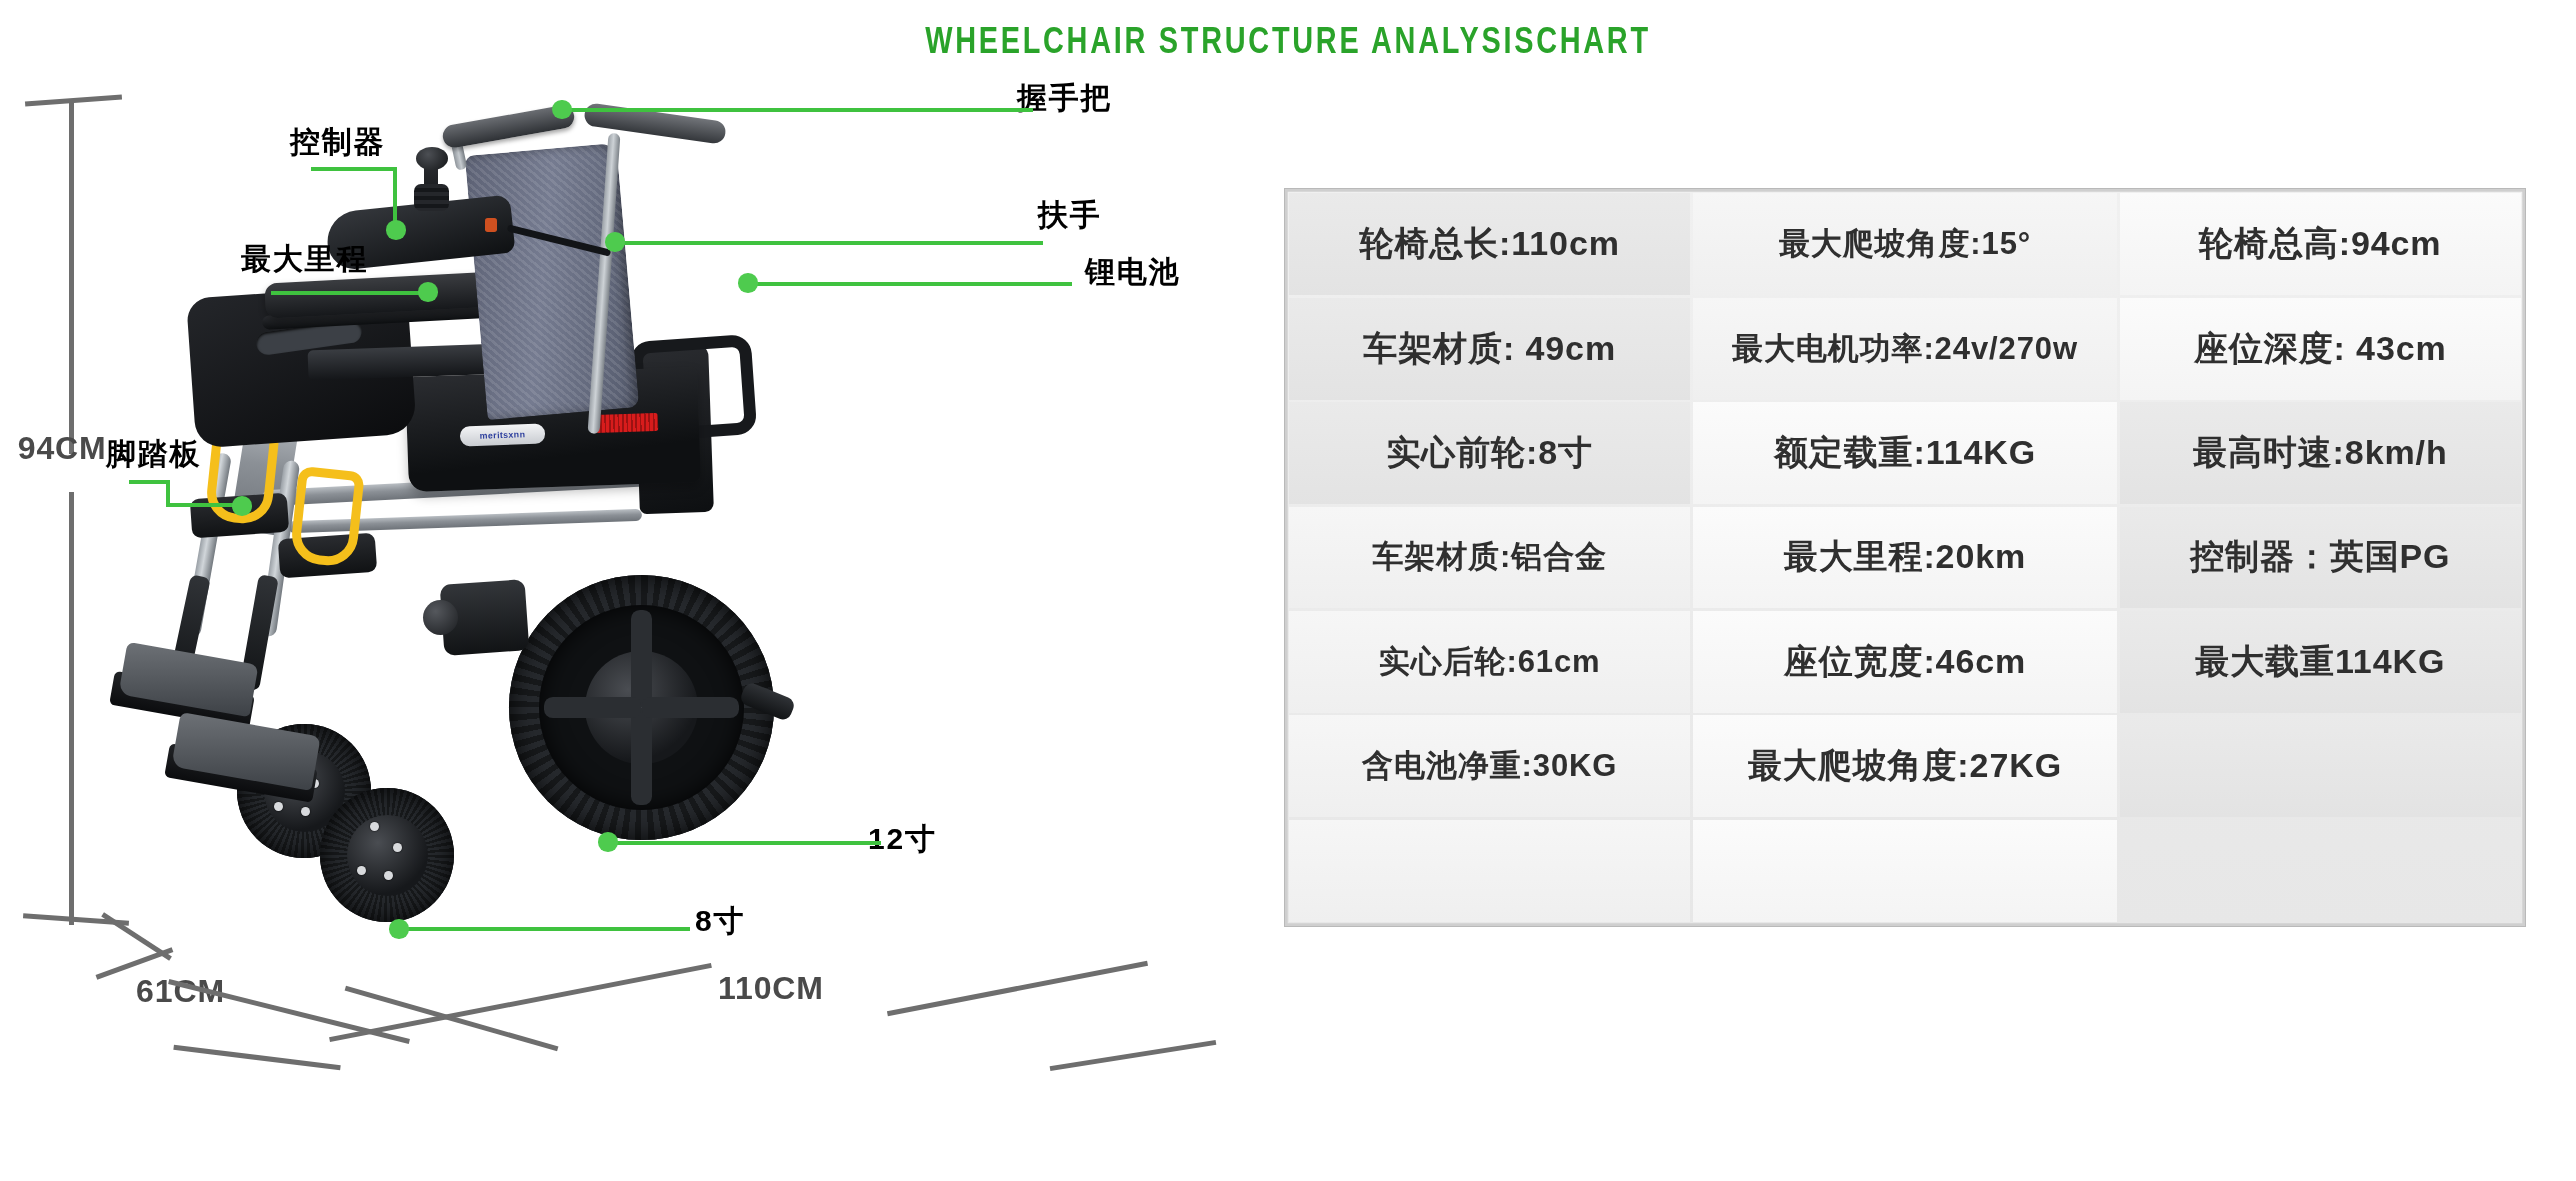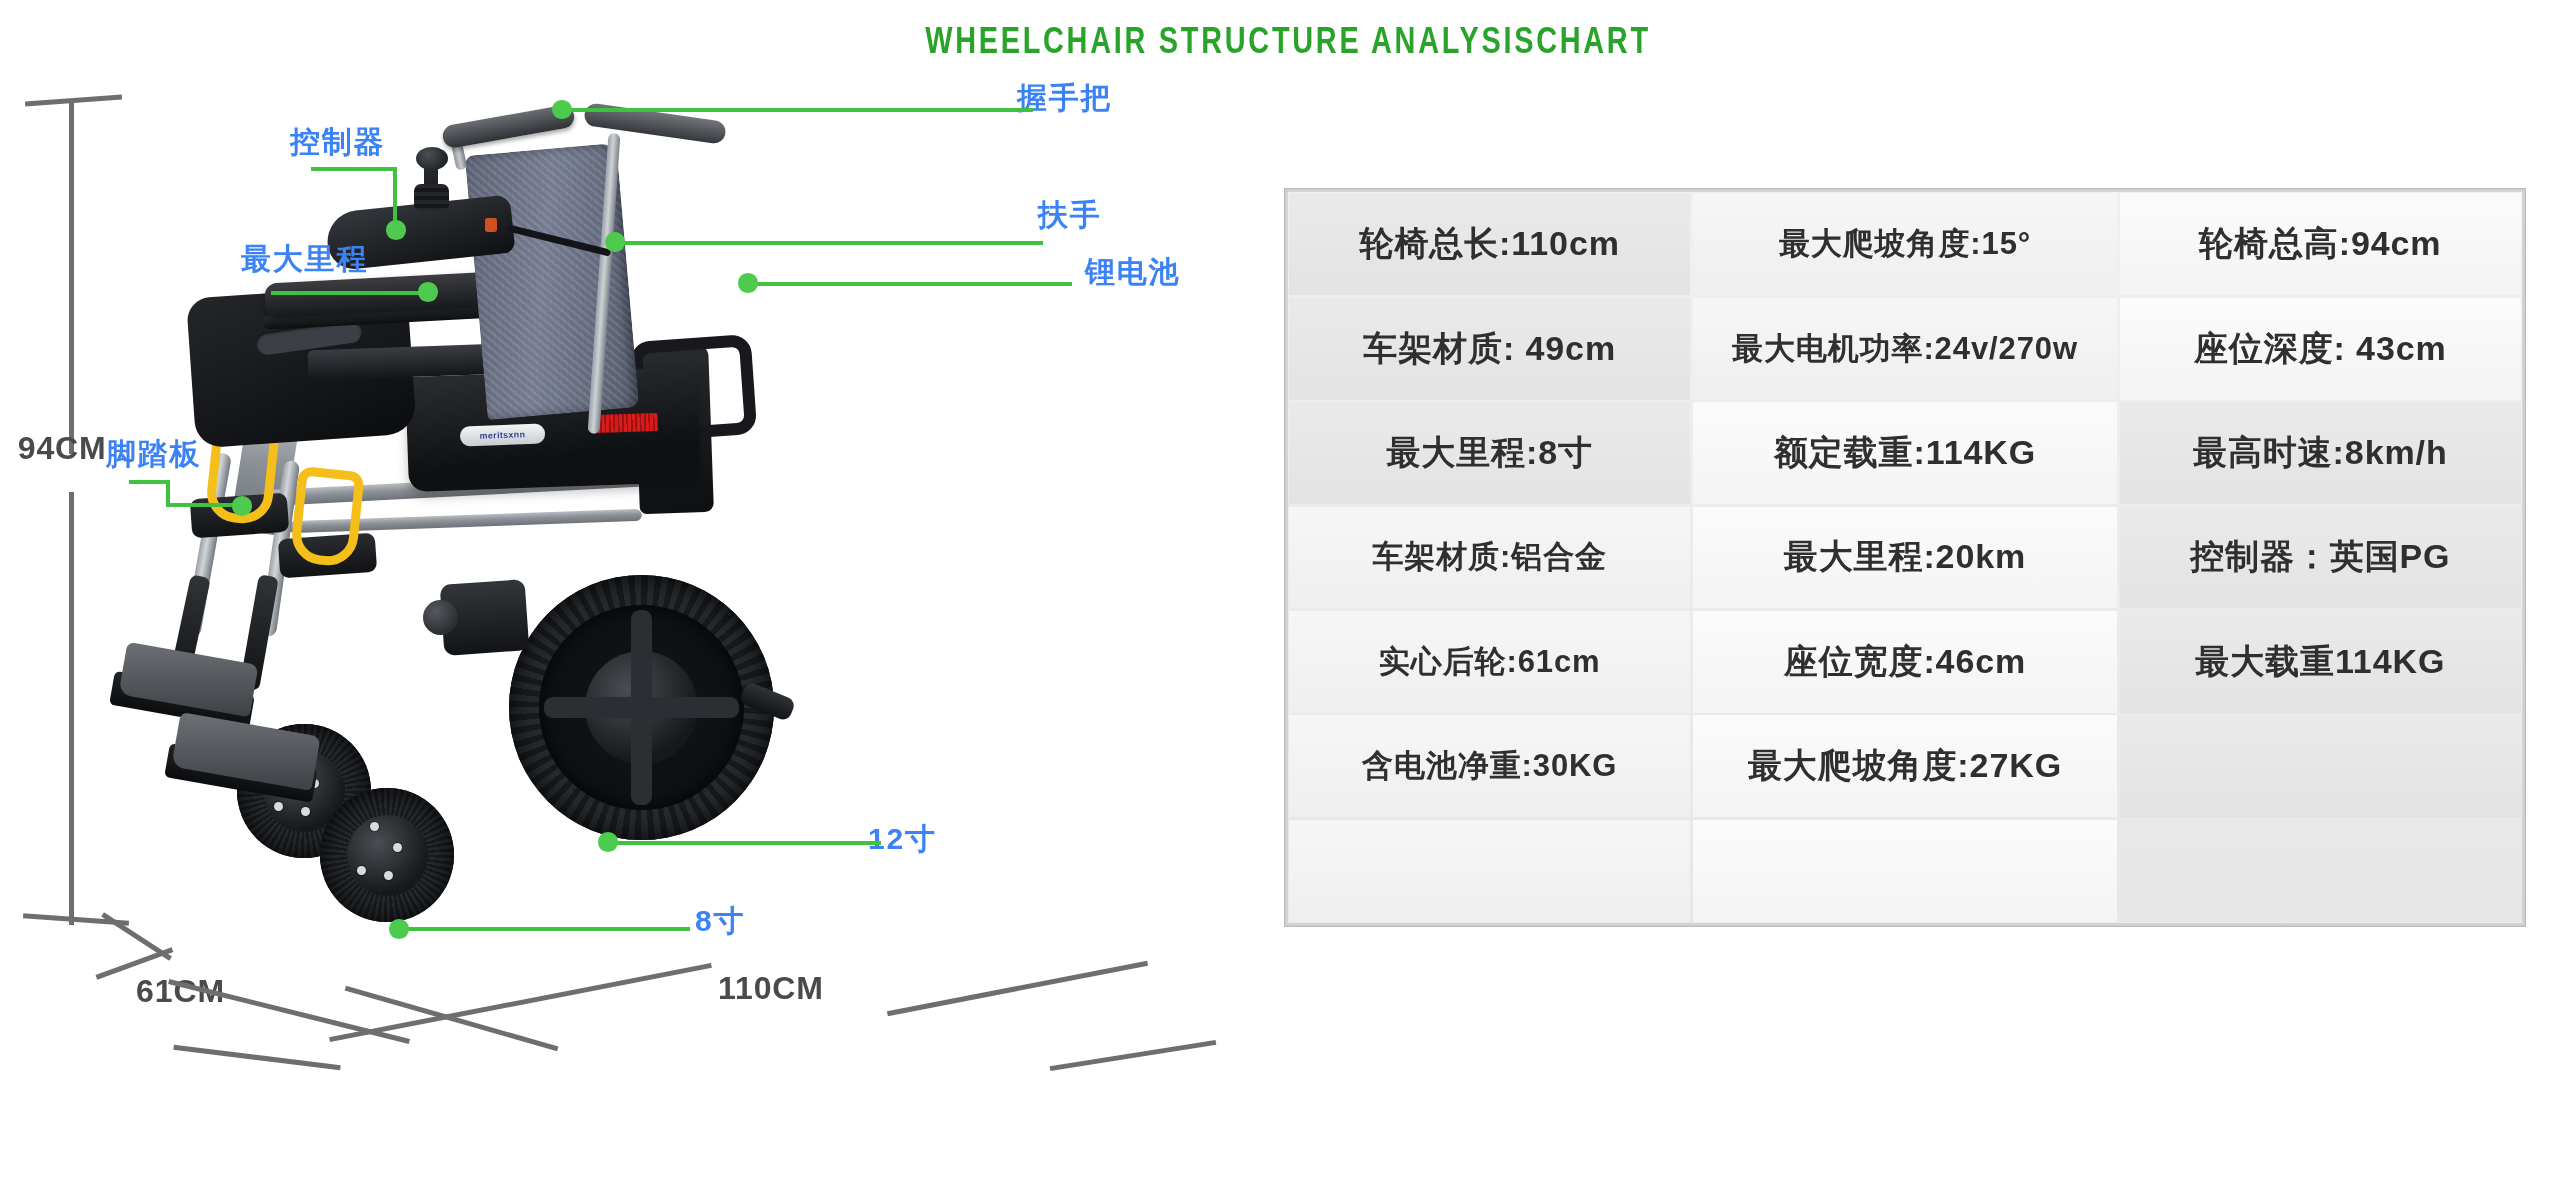--- a/index.html
+++ b/index.html
@@ -10,21 +10,21 @@
   #chart-title{
     position:absolute;left:0;top:19.5px;width:2576px;text-align:center;
     font-size:37px;font-weight:bold;letter-spacing:3.5px;
     color:#2aa32a;font-family:"Liberation Sans","DejaVu Sans",sans-serif;
     transform:scaleX(.78);transform-origin:center top;white-space:nowrap;
   }
 
   
   #diagram{position:absolute;left:0;top:80px;width:1274px;height:1106px;}
 
-  .grn{color:#3b82f6;font-weight:bold;white-space:nowrap;
+  .grn{color:#000000;font-weight:bold;white-space:nowrap;
        font-family:"Liberation Sans","DejaVu Sans",sans-serif;}
   .grn-label{position:absolute;font-size:30px;letter-spacing:1.8px;}
   .lead{position:absolute;background:#3fc23f;}
   .lead-h{height:4.4px;}
   .lead-v{width:4.4px;}
   .dot{position:absolute;width:19.5px;height:19.5px;border-radius:50%;
        background:#4ecb4e;}
 
   .dim-label{position:absolute;color:#4a4a4a;font-weight:bold;
              font-size:32px;letter-spacing:0.9px;white-space:nowrap;
@@ -338,21 +338,21 @@
 </div>
 
 <div id="spec-table">
   <div id="spec-grid">
       <div class="cell col0">轮椅总长:110cm</div>
       <div class="cell col1 c1">最大爬坡角度:15°</div>
       <div class="cell col2">轮椅总高:94cm</div>
       <div class="cell col0">车架材质: 49cm</div>
       <div class="cell col1 c1">最大电机功率:24v/270w</div>
       <div class="cell col2">座位深度: 43cm</div>
-      <div class="cell col0">最大里程:8寸</div>
+      <div class="cell col0">实心前轮:8寸</div>
       <div class="cell col2">额定载重:114KG</div>
       <div class="cell col0">最高时速:8km/h</div>
       <div class="cell col1 c1">车架材质:铝合金</div>
       <div class="cell col2">最大里程:20km</div>
       <div class="cell col0">控制器：英国PG</div>
       <div class="cell col1 c1">实心后轮:61cm</div>
       <div class="cell col2">座位宽度:46cm</div>
       <div class="cell col0">最大载重114KG</div>
       <div class="cell col1 c1">含电池净重:30KG</div>
       <div class="cell col2">最大爬坡角度:27KG</div>

